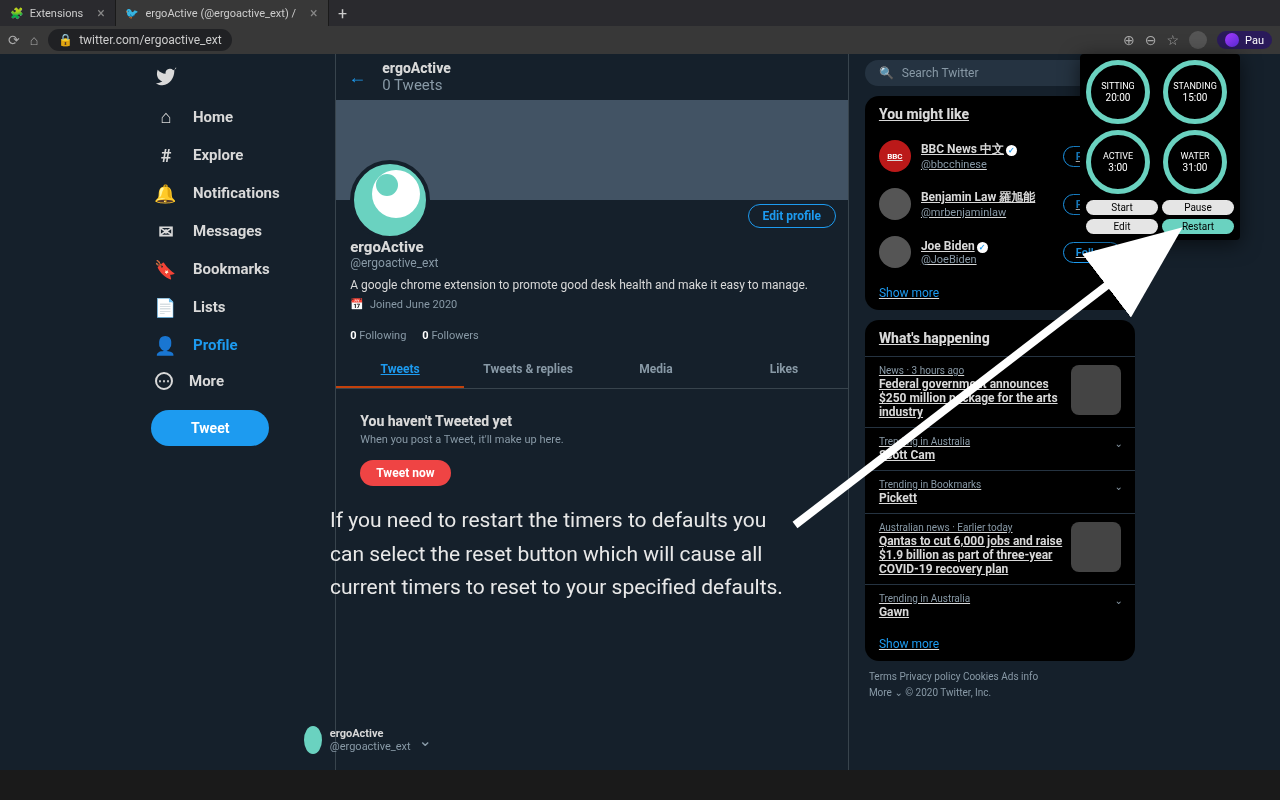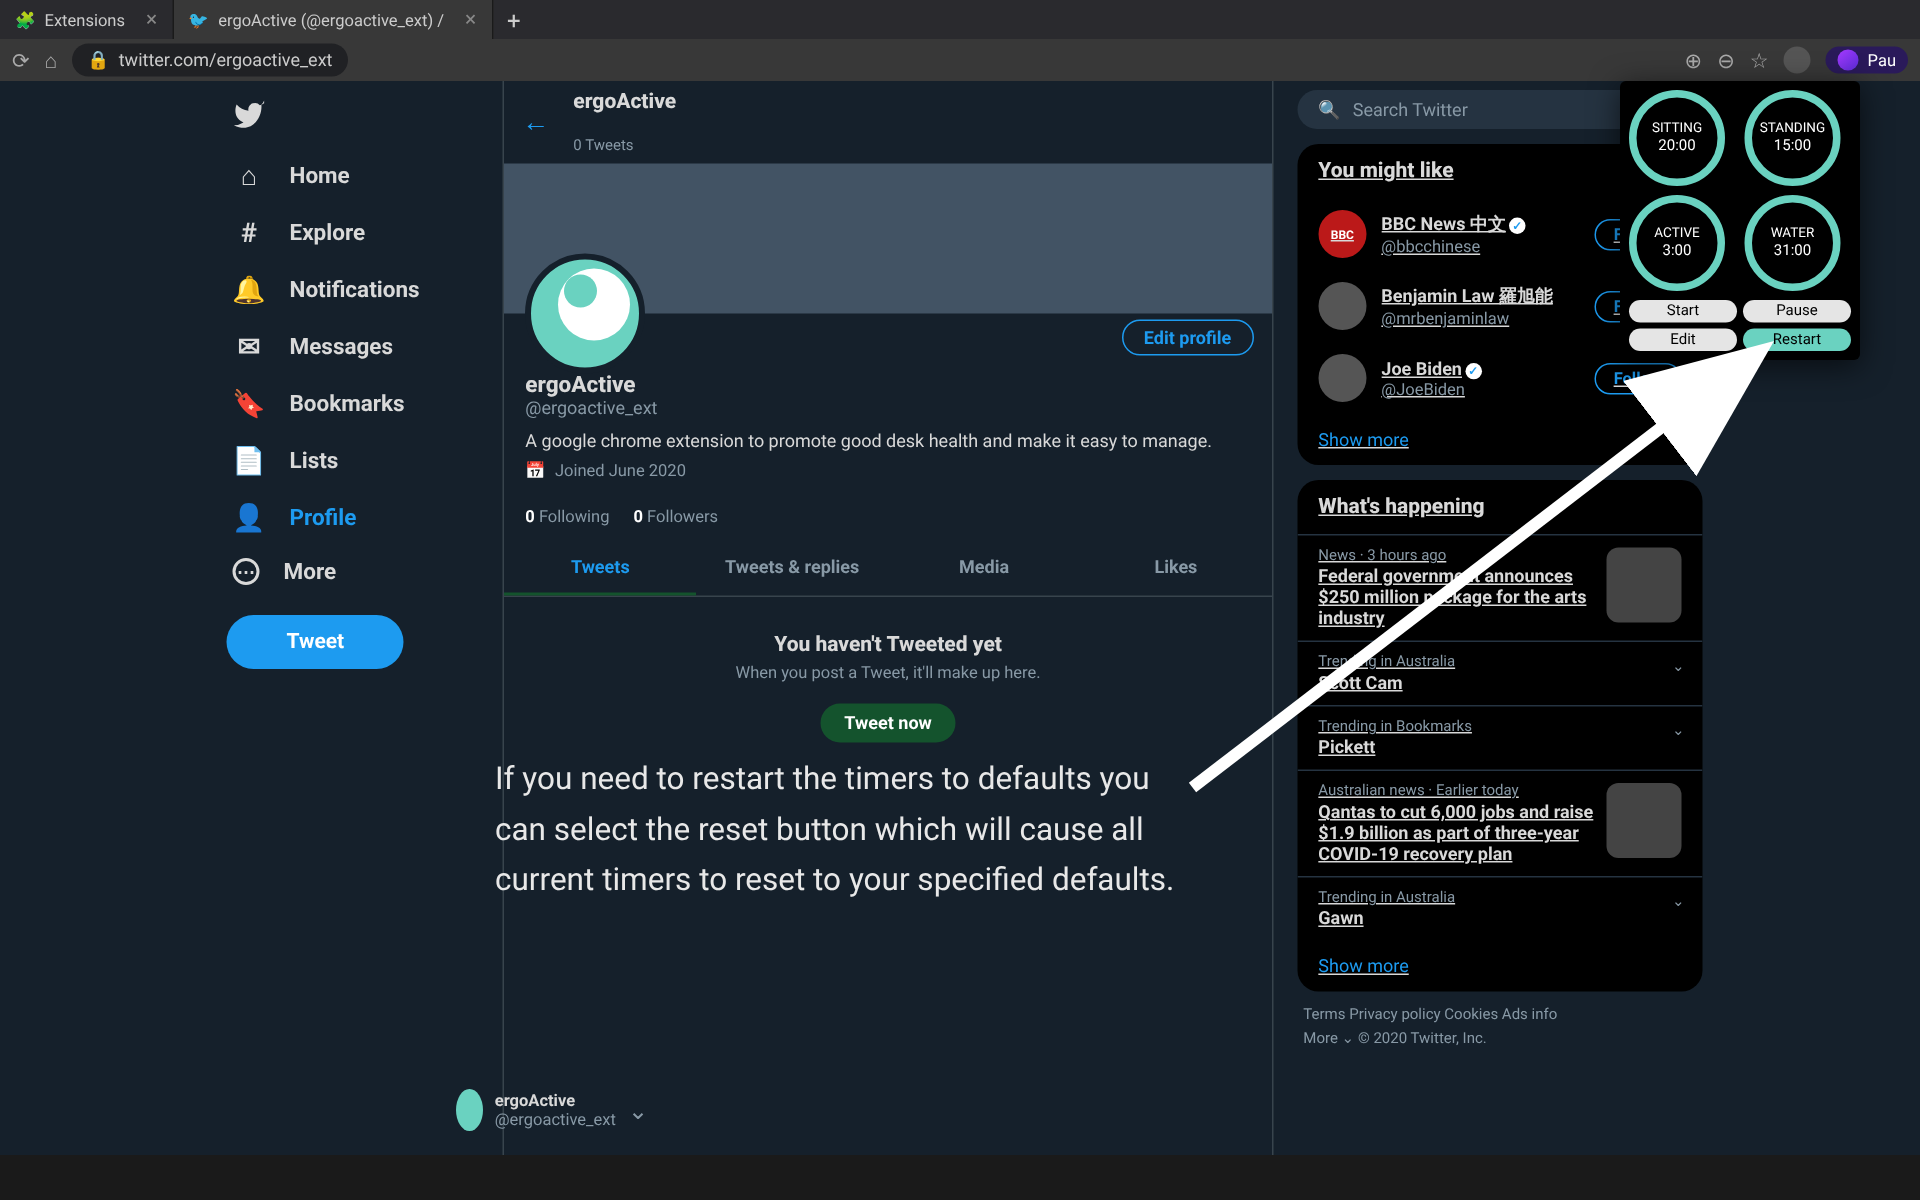--- a/index.html
+++ b/index.html
@@ -41,25 +41,25 @@
 .profile-info { padding: 6px 14px 10px; }
 .profile-name { font-weight: 800; font-size: 15px; }
 .profile-handle { color: #8899a6; font-size: 12px; }
 .profile-bio { font-size: 12px; margin-top: 8px; }
 .profile-meta { color: #8899a6; font-size: 11px; margin-top: 6px; display: flex; gap: 6px; align-items: center; }
 .profile-stats { display: flex; gap: 16px; font-size: 11px; margin-top: 18px; }
 .profile-stats span b { color: #fff; }
 .profile-stats span { color: #8899a6; }
 .tabs { display: flex; border-bottom: 1px solid #38444d; }
 .ptab { flex: 1; text-align: center; padding: 10px 0; font-size: 12px; color: #8899a6; font-weight: 700; cursor: pointer; }
-.ptab.active { color: #1d9bf0; border-bottom: 2px solid #14532d; }
-.empty { text-align: center; padding: 24px; }
+.ptab.active { color: #1d9bf0; border-bottom: 2px solid #c2410c; text-decoration: underline; }
+.empty { padding: 24px; }
 .empty h3 { font-size: 14px; font-weight: 800; }
 .empty p { color: #8899a6; font-size: 11px; margin-top: 4px; }
-.tweet-now { background: #14532d; color: #fff; border-radius: 18px; padding: 6px 16px; font-size: 12px; font-weight: 700; margin-top: 14px; display: inline-block; cursor: pointer; }
+.tweet-now { background: #ef4444; color: #fff; border-radius: 18px; padding: 6px 16px; font-size: 12px; font-weight: 700; margin-top: 14px; display: inline-block; cursor: pointer; }
 
 .rightcol { width: 300px; padding: 6px 0 6px 16px; }
 .search-box { background: #253341; border-radius: 20px; padding: 6px 14px; display: flex; align-items: center; gap: 8px; font-size: 12px; color: #8899a6; }
 .panel { background: #000000; border-radius: 14px; margin-top: 10px; overflow: hidden; text-decoration: underline; }
 .panel h3 { font-size: 14px; font-weight: 800; padding: 10px 14px; }
 .suggest { display: flex; align-items: center; padding: 8px 14px; gap: 10px; }
 .sugg-av { width: 32px; height: 32px; border-radius: 50%; background: #bb1919; color: #fff; font-size: 8px; font-weight: 700; display: flex; align-items: center; justify-content: center; flex-shrink: 0; }
 .sugg-av.gray { background: #555; }
 .sugg-info { flex: 1; min-width: 0; }
 .sugg-name { font-size: 12px; font-weight: 700; white-space: nowrap; overflow: hidden; text-overflow: ellipsis; }
@@ -166,21 +166,21 @@
           <span>More</span>
         </div>
       <div class="tweet-btn">Tweet</div>
     </div>
 
     <div class="main">
       <div class="main-header">
         <span class="back-arrow">←</span>
         <div>
           <div style="font-weight:800;font-size:14px;">ergoActive</div>
-          <div style="font-size:10px;color:#8899a6;margin-top:16px;">0 Tweets</div>
+          <div style="font-size:15px;color:#8899a6;">0 Tweets</div>
         </div>
       </div>
       <div class="cover">
         <div class="avatar-big">
             <div class="avatar-inner"></div>
           </div>
       </div>
       <div class="edit-row">
           <div class="edit-btn">Edit profile</div>
         </div>

